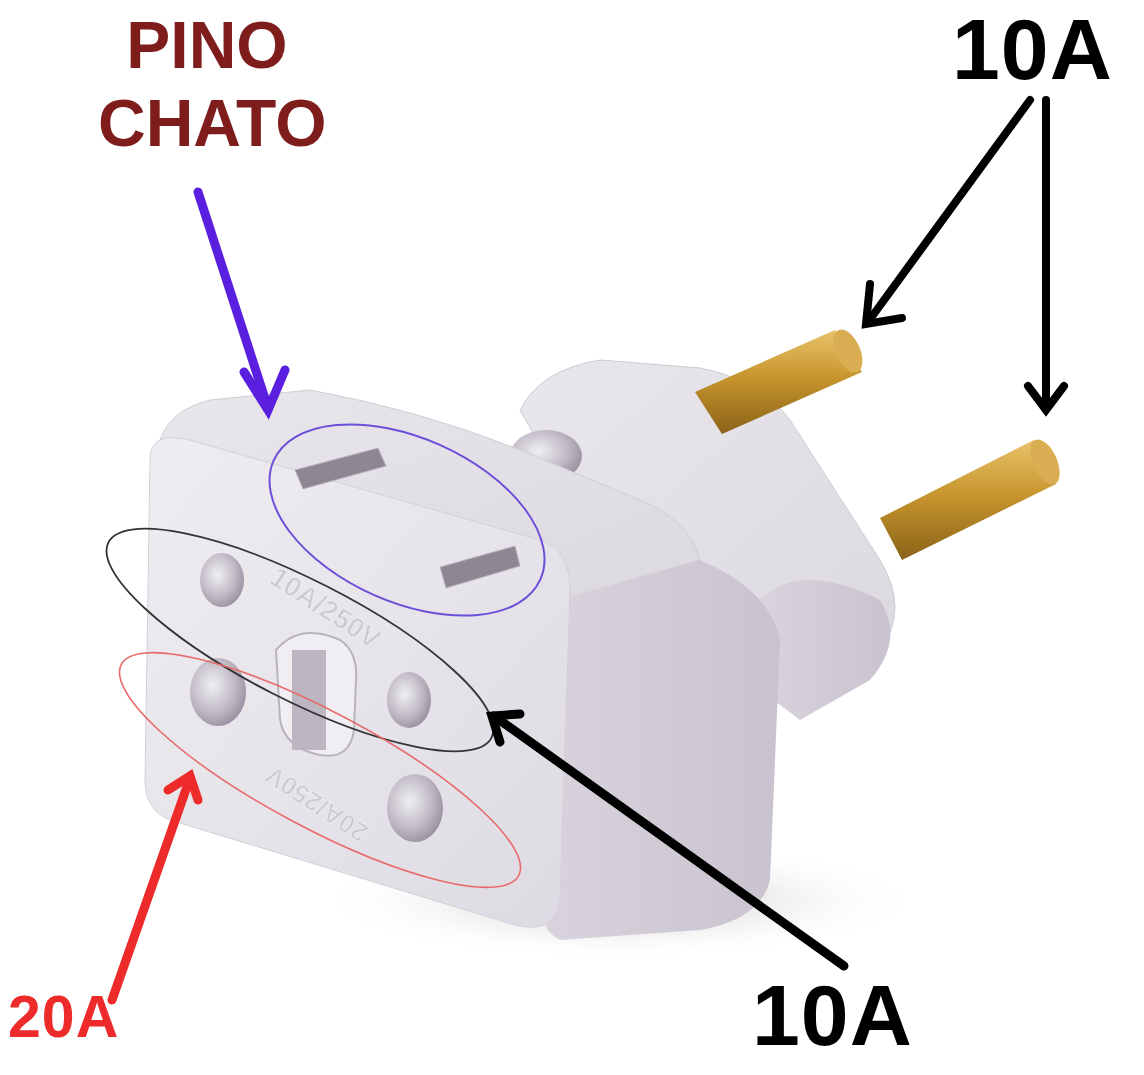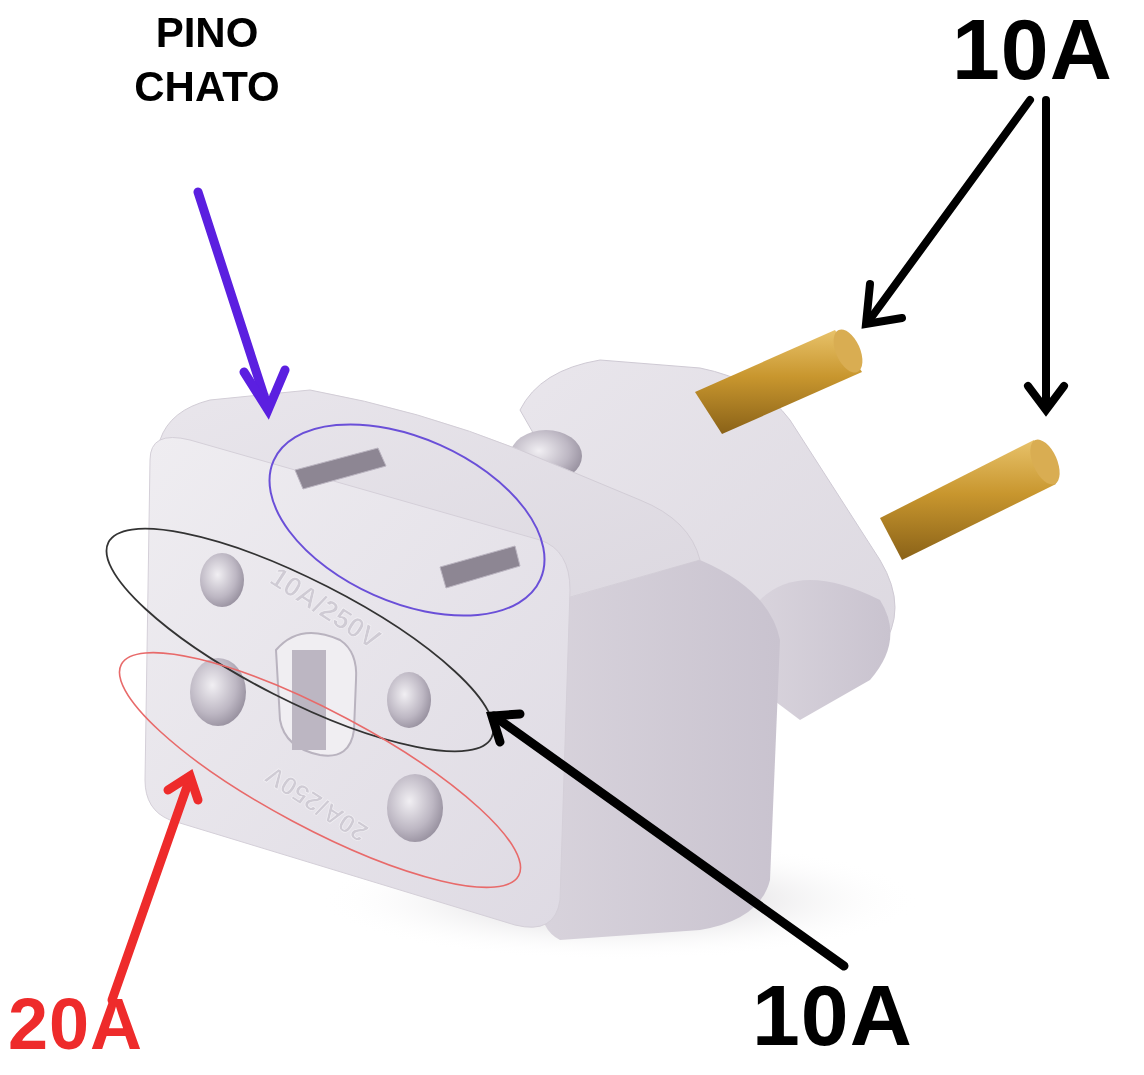--- a/index.html
+++ b/index.html
@@ -1,23 +1,23 @@
 <!DOCTYPE html>
 <html><head>
   <meta charset="utf-8">
   <style>
     html, body { margin: 0; padding: 0; background: #ffffff; }
     .canvas { position: relative; width: 1144px; height: 1075px; overflow: hidden; background: #ffffff; font-family: "Liberation Sans", "DejaVu Sans", sans-serif; }
     .art { position: absolute; left: 0; top: 0; width: 1144px; height: 1075px; }
     .label { position: absolute; font-weight: bold; line-height: 1; white-space: nowrap; text-align: center; }
-    .lbl-flat { left: 98px; top: 12px; color: #000000; font-size: 42px; text-align: center; width: 218px; }
+    .lbl-flat { left: 98px; top: 12px; color: #7f1d1d; font-size: 66px; text-align: center; width: 218px; }
     .lbl-flat .line2 { display: block; margin-top: 12px; }
     .lbl-tr { left: 952px; top: 6px; color: #000000; font-size: 86px; letter-spacing: 1px; }
     .lbl-br { left: 752px; top: 972px; color: #000000; font-size: 86px; letter-spacing: 1px; }
-    .lbl-bl { left: 8px; top: 988px; color: #ee2b2b; font-size: 72px; letter-spacing: 1px; }
+    .lbl-bl { left: 8px; top: 988px; color: #ee2b2b; font-size: 59px; letter-spacing: 1px; }
     .emboss { font-family: "Liberation Sans", sans-serif; font-weight: bold; fill: #cfcbd4; stroke: #f4f2f6; stroke-width: 0.6px; }
   </style>
 </head>
 <body>
 
 <div class="canvas">
 
   <svg class="art" viewBox="0 0 1144 1075">
     <defs>
       <linearGradient id="bodyFront" x1="0" y1="0" x2="1" y2="1">

